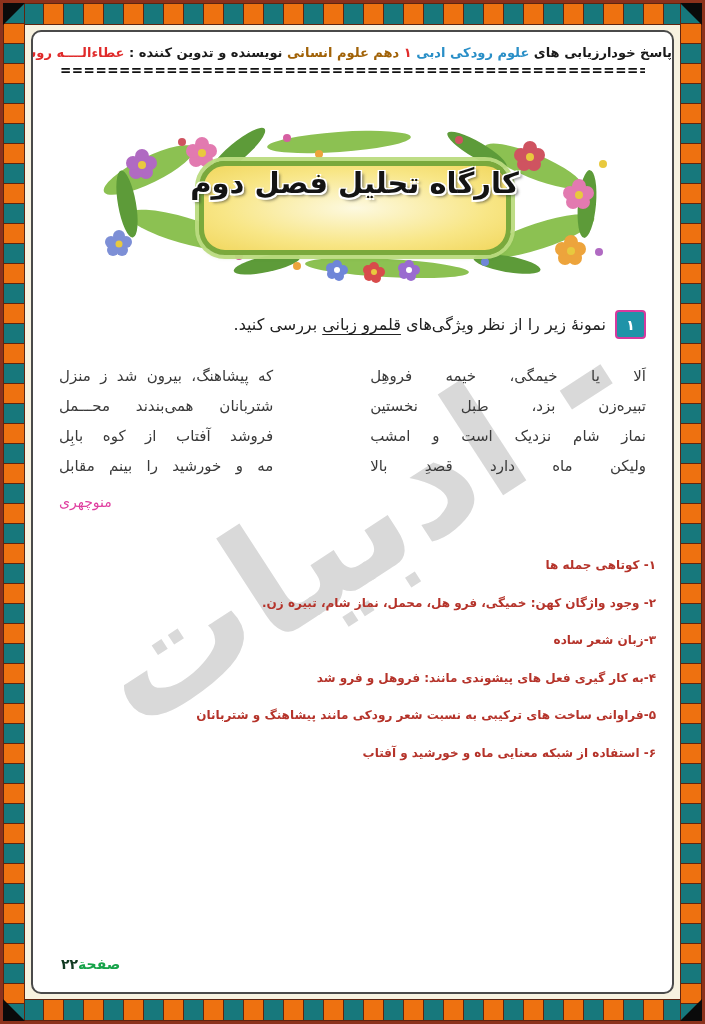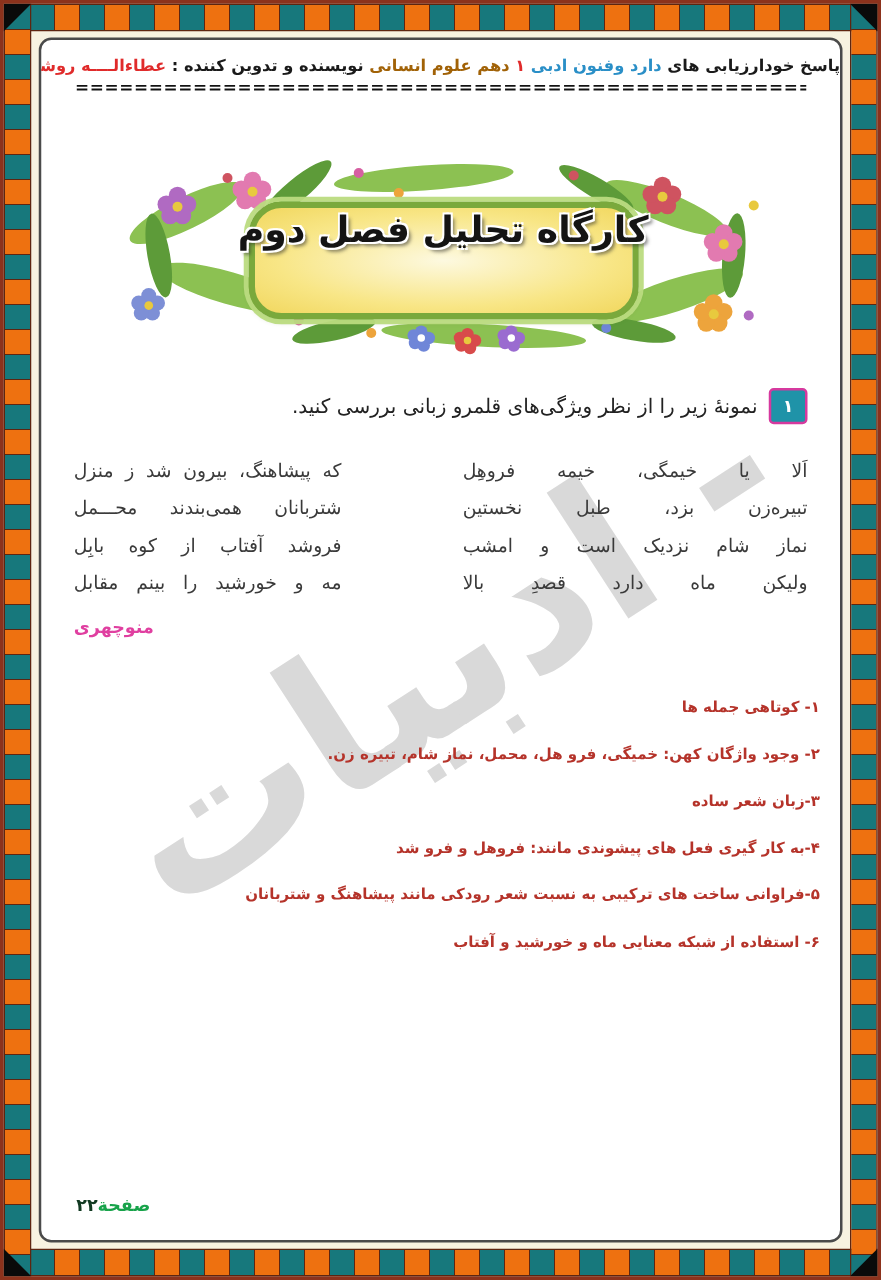--- a/index.html
+++ b/index.html
@@ -92,35 +92,35 @@
     font-size:16px;color:#222;
   }
   .q-badge{
     flex:0 0 auto;width:27px;height:25px;
     background:#1f93a8;
     border:2px solid #d6399e;
     border-radius:4px;
     color:#fff;font-weight:bold;font-size:14px;
     display:flex;align-items:center;justify-content:center;
   }
-  .q-underline{text-underline-offset:4px;}
+  .q-underline{text-decoration:underline;text-underline-offset:4px;}
 
   
   .poem{
     margin:22px 26px 0;
     display:flex;justify-content:space-between;
     font-size:15px;color:#3a3a3a;line-height:30px;
   }
   .hemistich-col{display:flex;flex-direction:column;}
   .col-first{width:47%;}
   .col-second{width:36.5%;}
   .verse-line{text-align:justify;text-align-last:justify;}
   .poet-name{
     margin-top:6px;
-    color:#e03fa0;font-weight:bold;font-size:14px;
+    color:#e03fa0;font-weight:normal;font-size:14px;
     text-align:left;text-align-last:left;
   }
 
   
   .answers{
     margin:30px 16px 0 26px;
     text-align:right;
   }
   .answer-item{
     font-size:12px;font-weight:bold;color:#b5332a;
@@ -160,21 +160,21 @@
   <div class="corner bl"></div>
   <div class="corner br"></div>
 
   <div class="content">
 
     <div class="watermark">- ادبیات</div>
 
     <div class="layer">
 
       <div class="header-line">
-        <span class="hdr-black">پاسخ خودارزیابی های </span><span class="hdr-blue">دارد وفنون ادبی </span><span class="hdr-red">۱ </span><span class="hdr-green">دهم علوم انسانی</span><span class="hdr-black">  نویسنده و تدوین کننده : </span><span class="hdr-red">عطاءالــــه روشنی</span>
+        <span class="hdr-black">پاسخ خودارزیابی های </span><span class="hdr-blue">علوم رودکی ادبی </span><span class="hdr-red">۱ </span><span class="hdr-green">دهم علوم انسانی</span><span class="hdr-black">  نویسنده و تدوین کننده : </span><span class="hdr-red">عطاءالــــه روشنی</span>
       </div>
       <div class="divider">========================================================</div>
 
       <div class="banner">
         <svg viewBox="0 0 532 162" width="532" height="162">
 
           <g fill="#8cc152">
             <ellipse cx="62" cy="46" rx="50" ry="13" transform="rotate(-26 62 46)"></ellipse>
             <ellipse cx="96" cy="106" rx="58" ry="13" transform="rotate(16 96 106)"></ellipse>
             <ellipse cx="446" cy="42" rx="52" ry="12" transform="rotate(22 446 42)"></ellipse>

